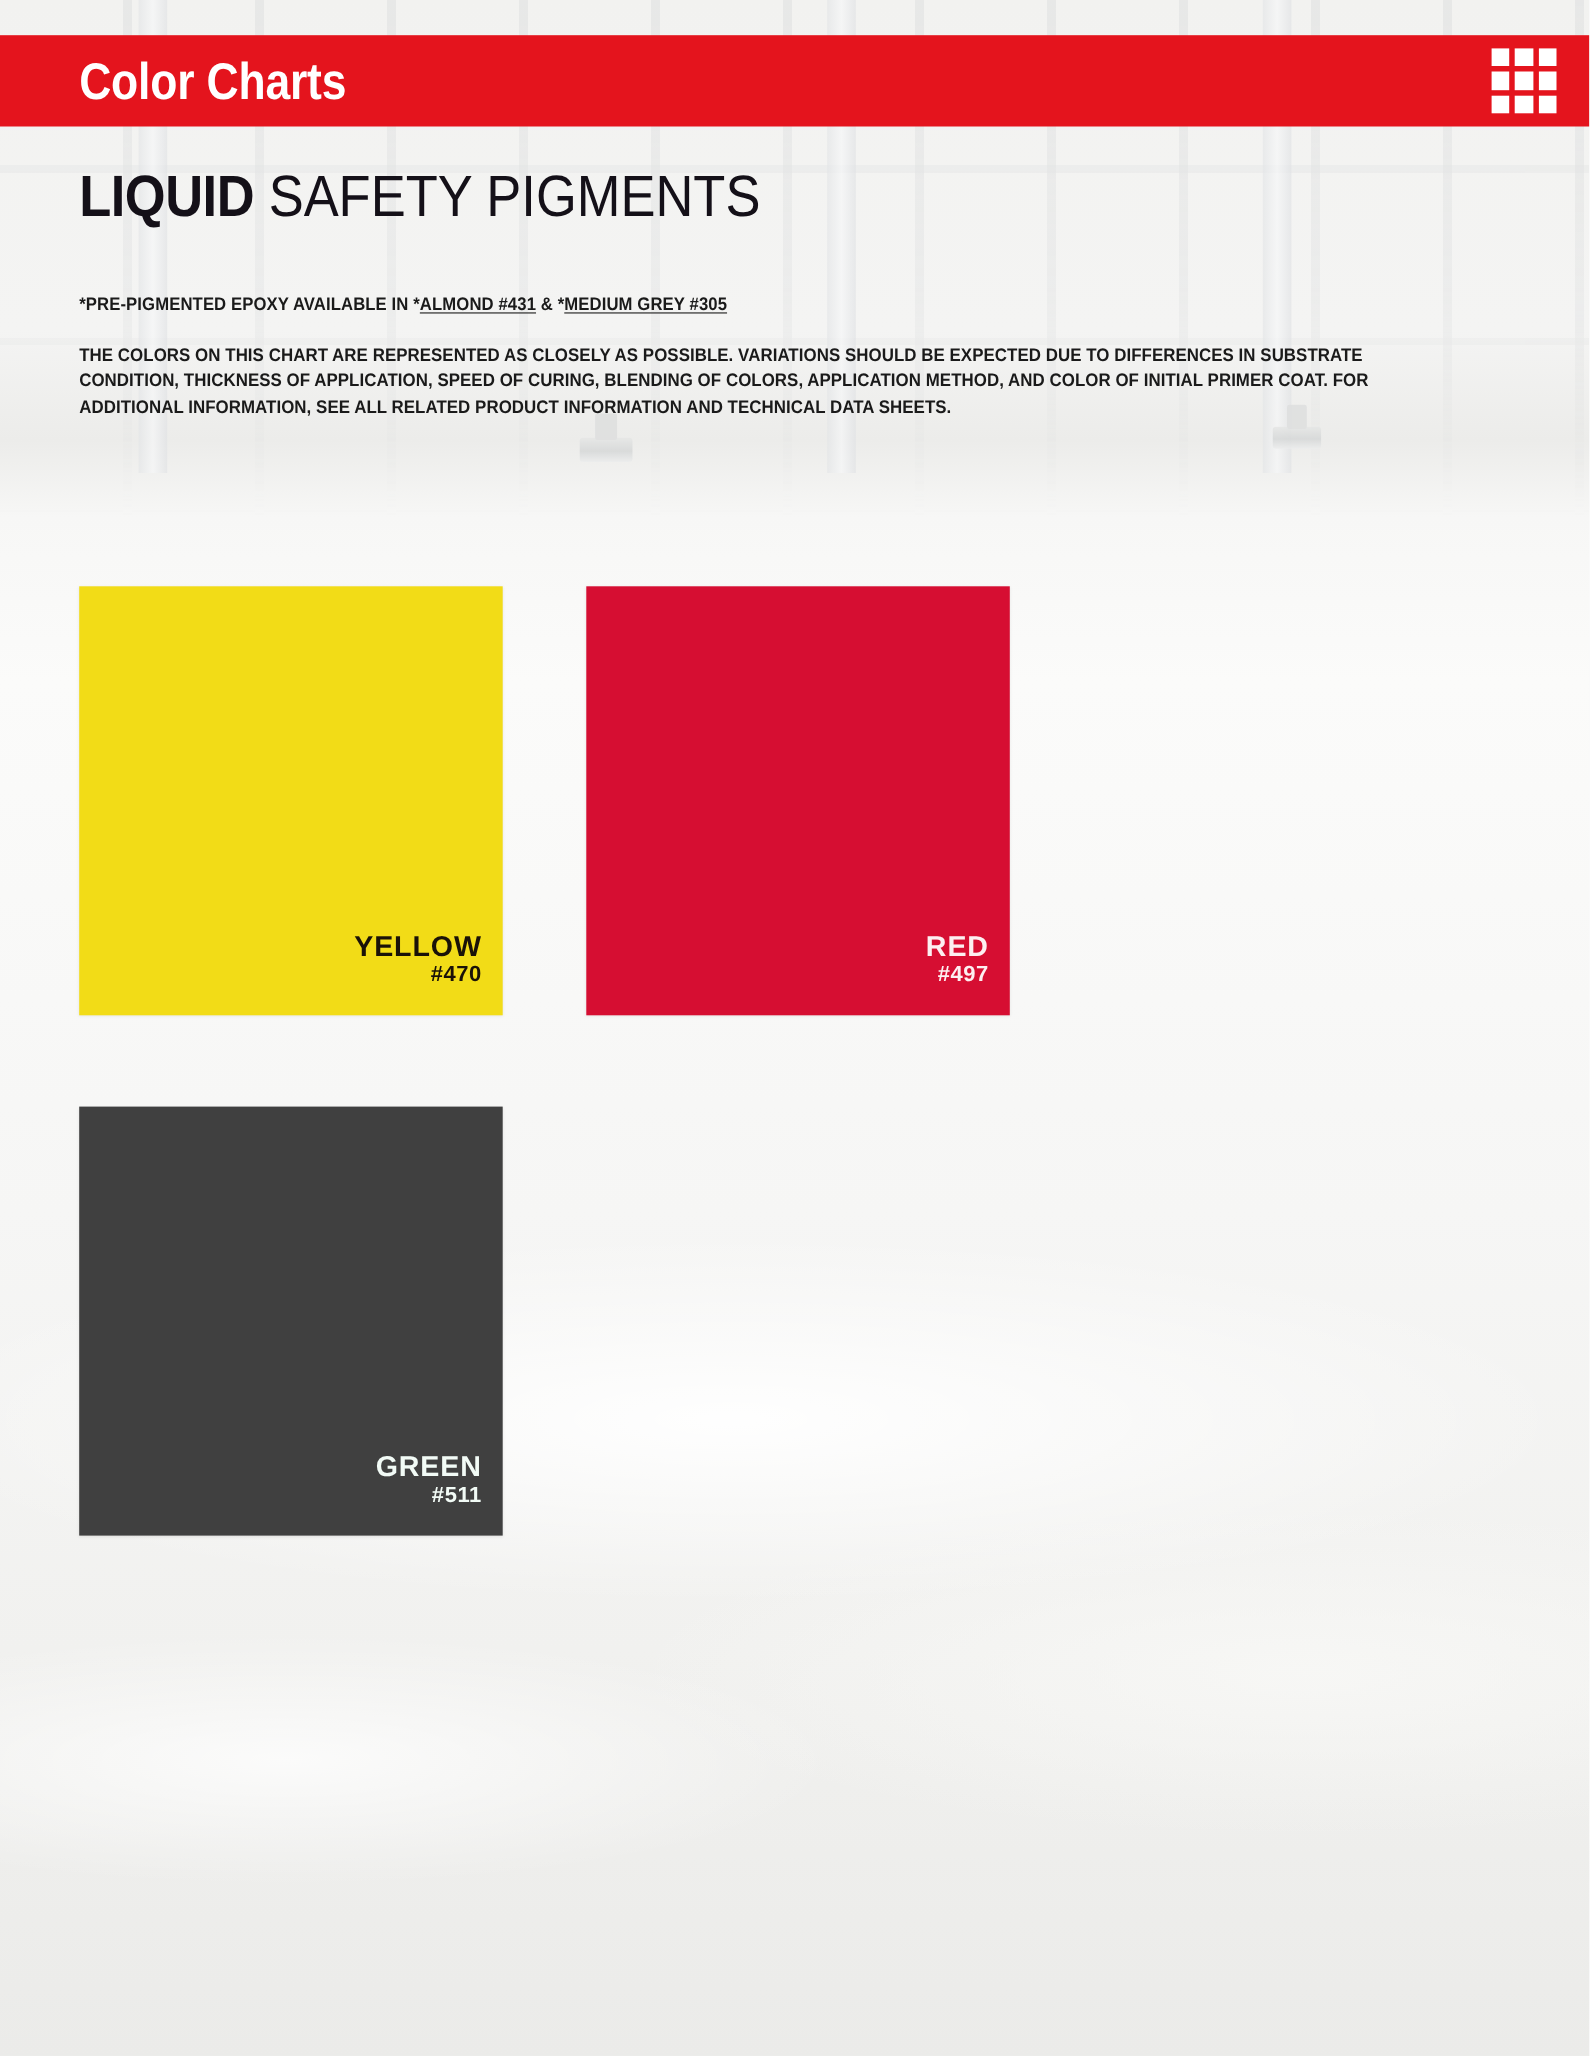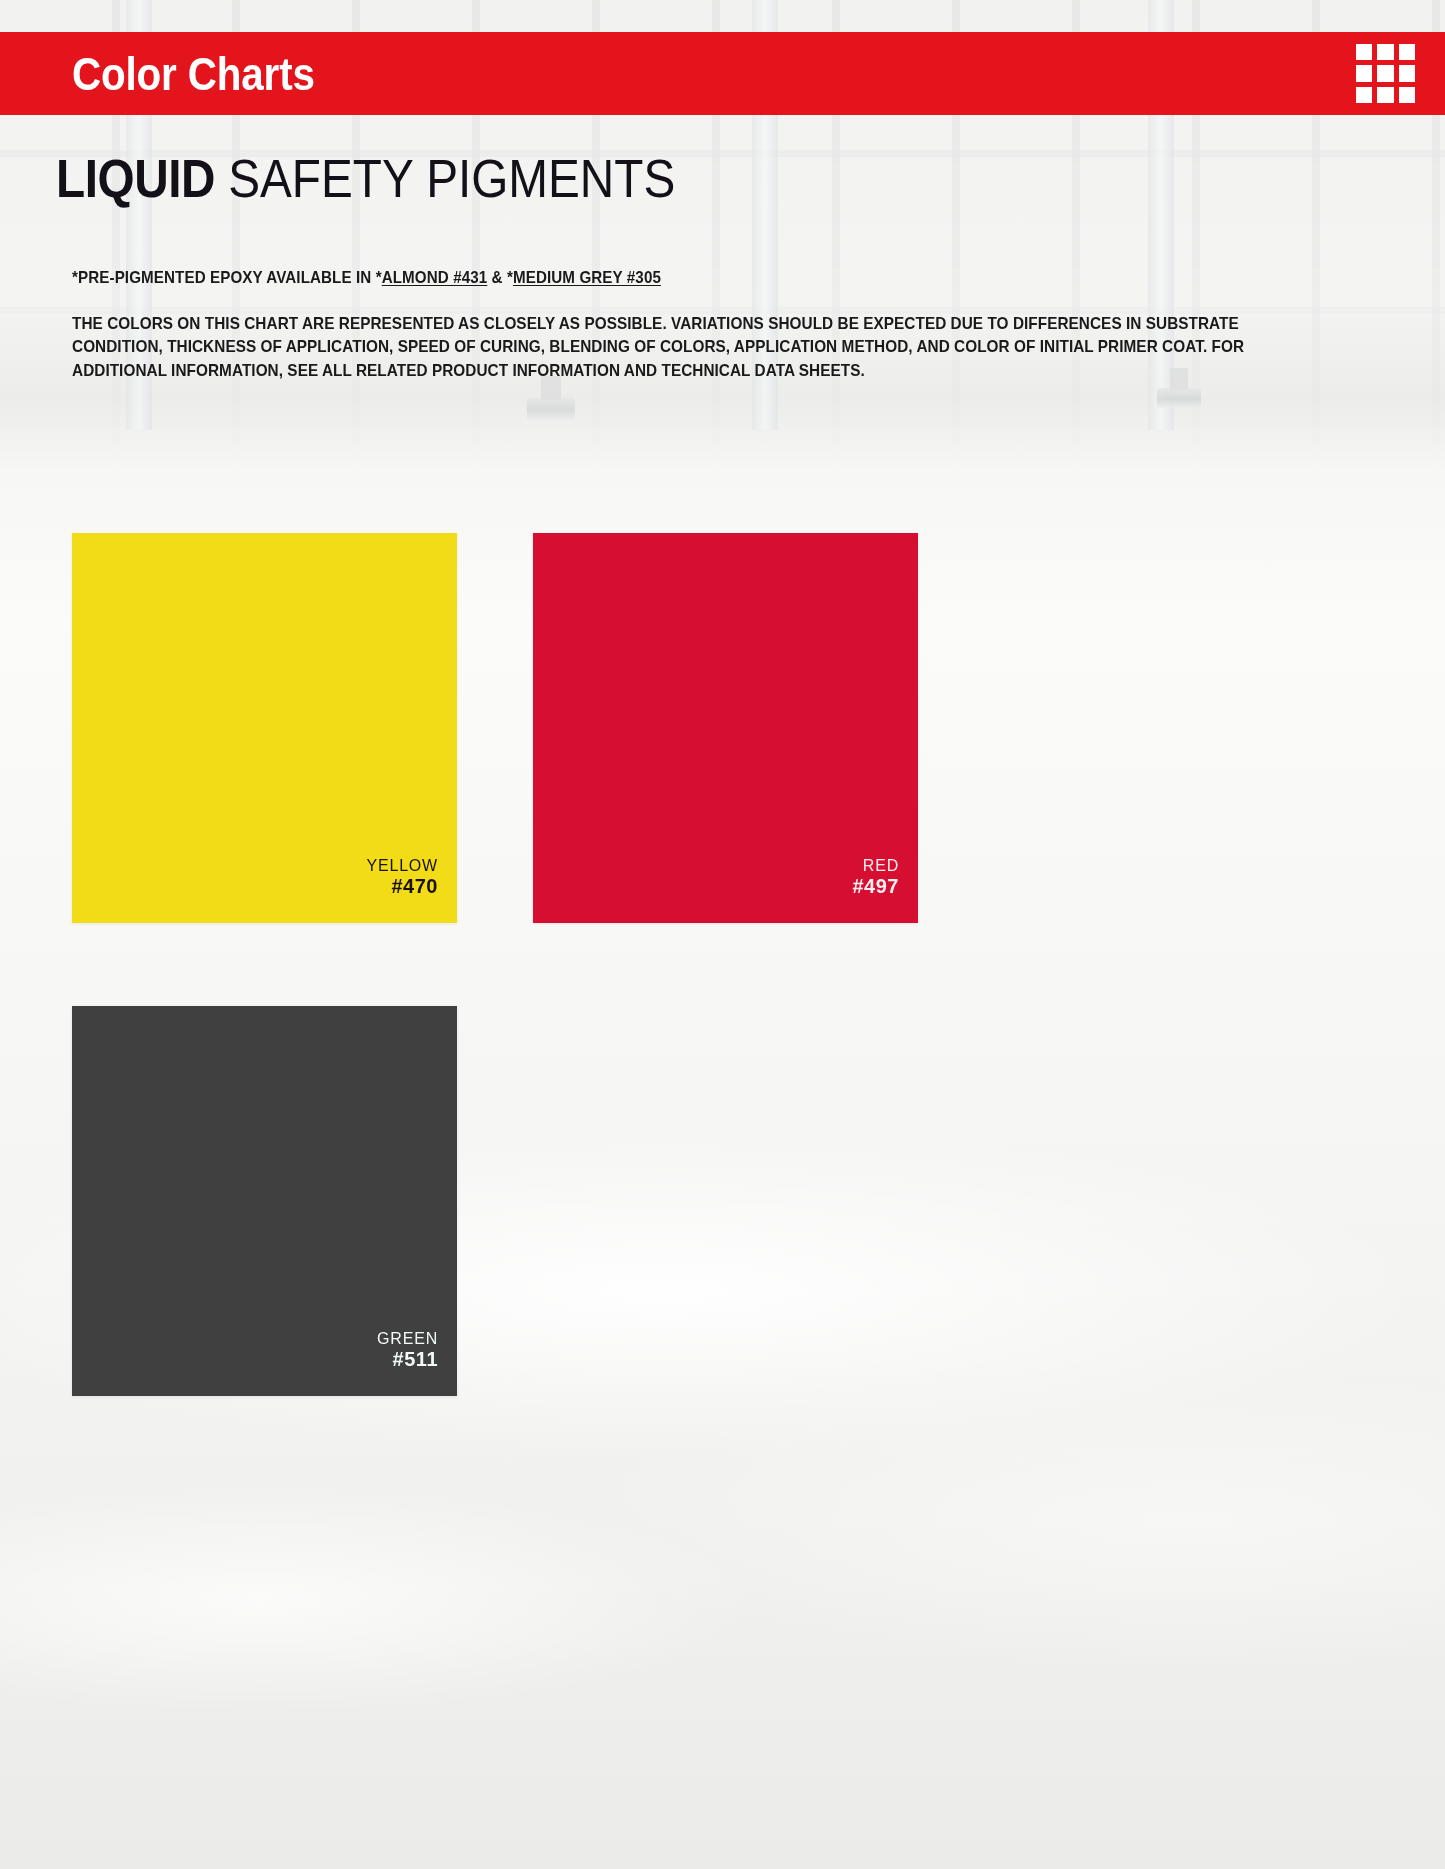--- a/index.html
+++ b/index.html
@@ -118,21 +118,21 @@
     width: 59px; height: 59px;
   }
   .grid-icon span {
     background: #ffffff;
     display: block;
   }
 
   
   .title-block {
     position: absolute;
-    left: 56px; top: 152px;
+    left: 72px; top: 152px;
     white-space: nowrap;
   }
   .main-title {
     font-size: 53px;
     line-height: 1;
     color: #141018;
     transform: scaleX(.90);
     transform-origin: left center;
   }
   .main-title .tw-bold { font-weight: 700; letter-spacing: -0.5px; }
@@ -183,22 +183,22 @@
     box-shadow: 0 1px 3px rgba(0,0,0,.08);
   }
   .swatch-label {
     position: absolute;
     right: 19px; bottom: 24px;
     text-align: right;
     line-height: 1.18;
   }
   .swatch-name {
     display: block;
-    font-size: 16px;
-    font-weight: 400;
+    font-size: 26px;
+    font-weight: 700;
     letter-spacing: .8px;
   }
   .swatch-code {
     display: block;
     font-size: 20px;
     font-weight: 700;
     letter-spacing: .5px;
   }
 </style>
 </head>

